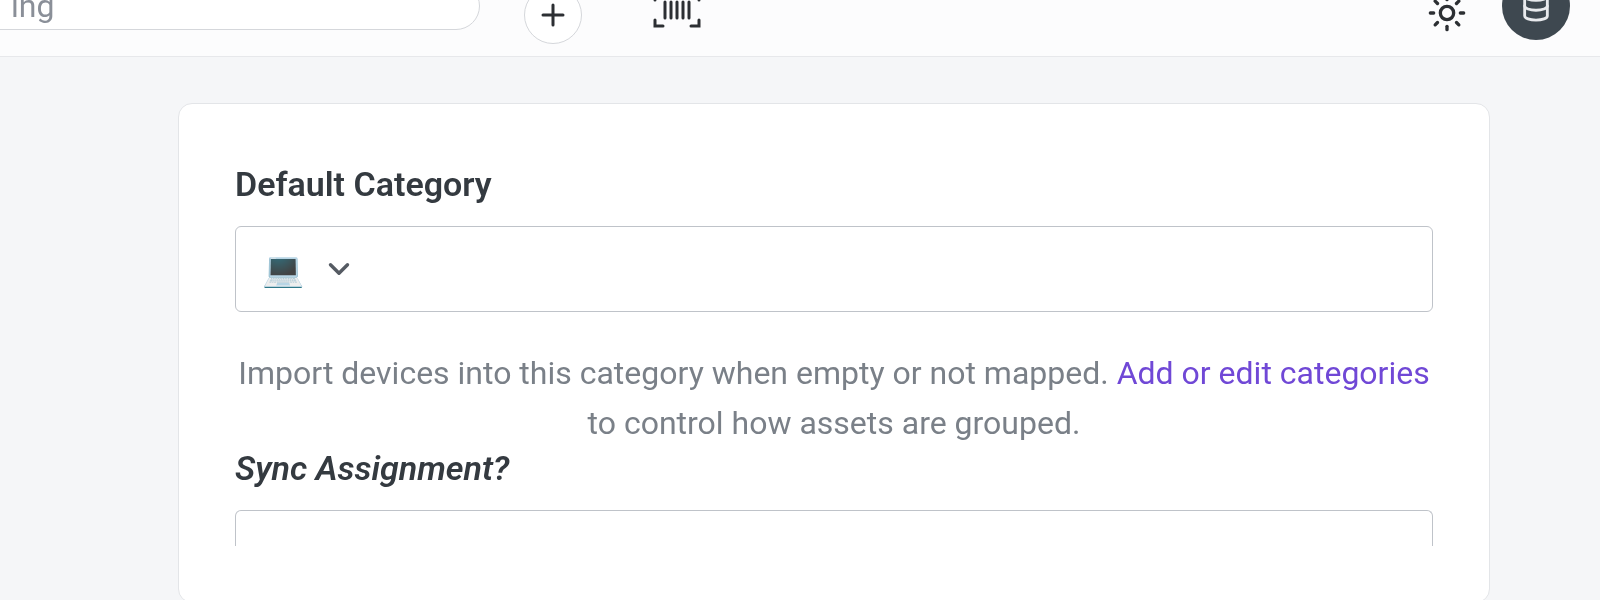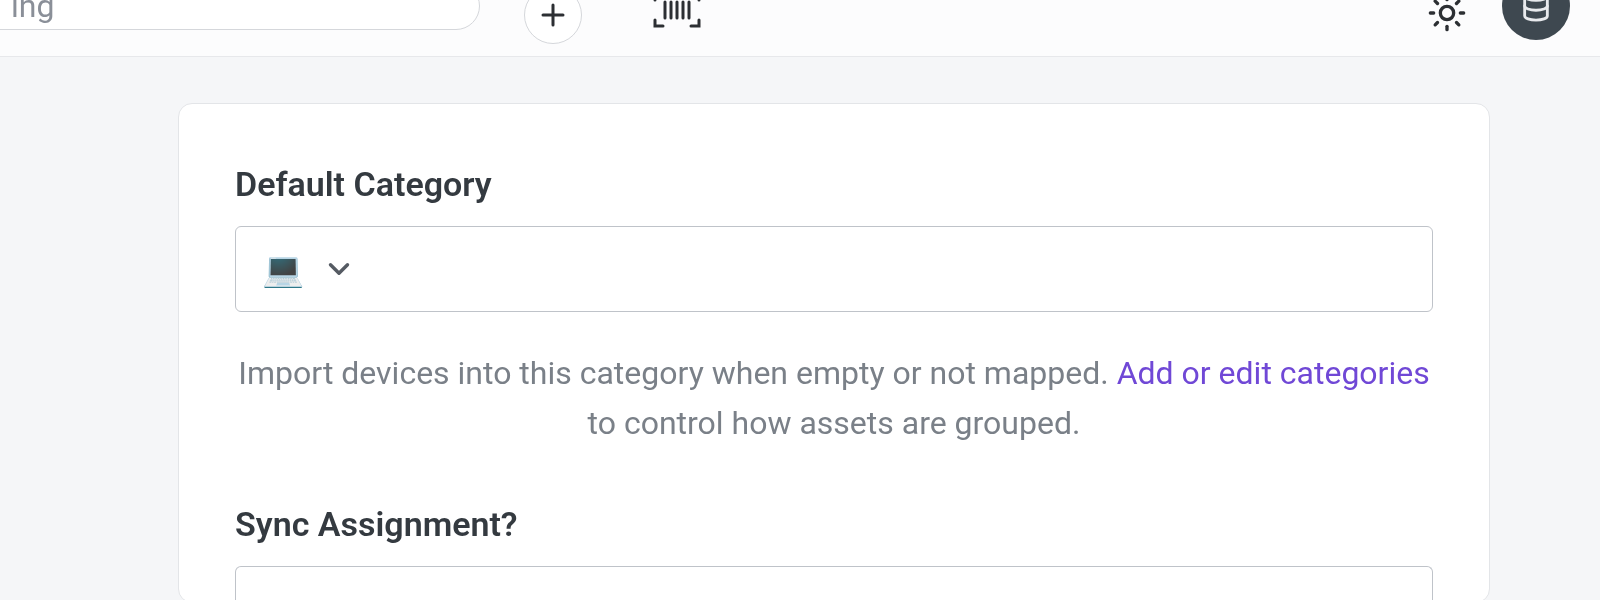--- a/index.html
+++ b/index.html
@@ -138,21 +138,21 @@
       text-align: center;
     }
 
     .help-link {
       color: #7048d6;
       text-decoration: none;
       cursor: pointer;
     }
 
     .field-label.second {
-      margin-top: 56px;
+      font-style: italic;
     }
 
     .empty-box {
       border: 1.5px solid #bfc3c9;
       border-top: 1.5px solid #bfc3c9;
       border-bottom: none;
       border-radius: 6px 6px 0 0;
       height: 36px;
       margin-top: 2px;
     }

